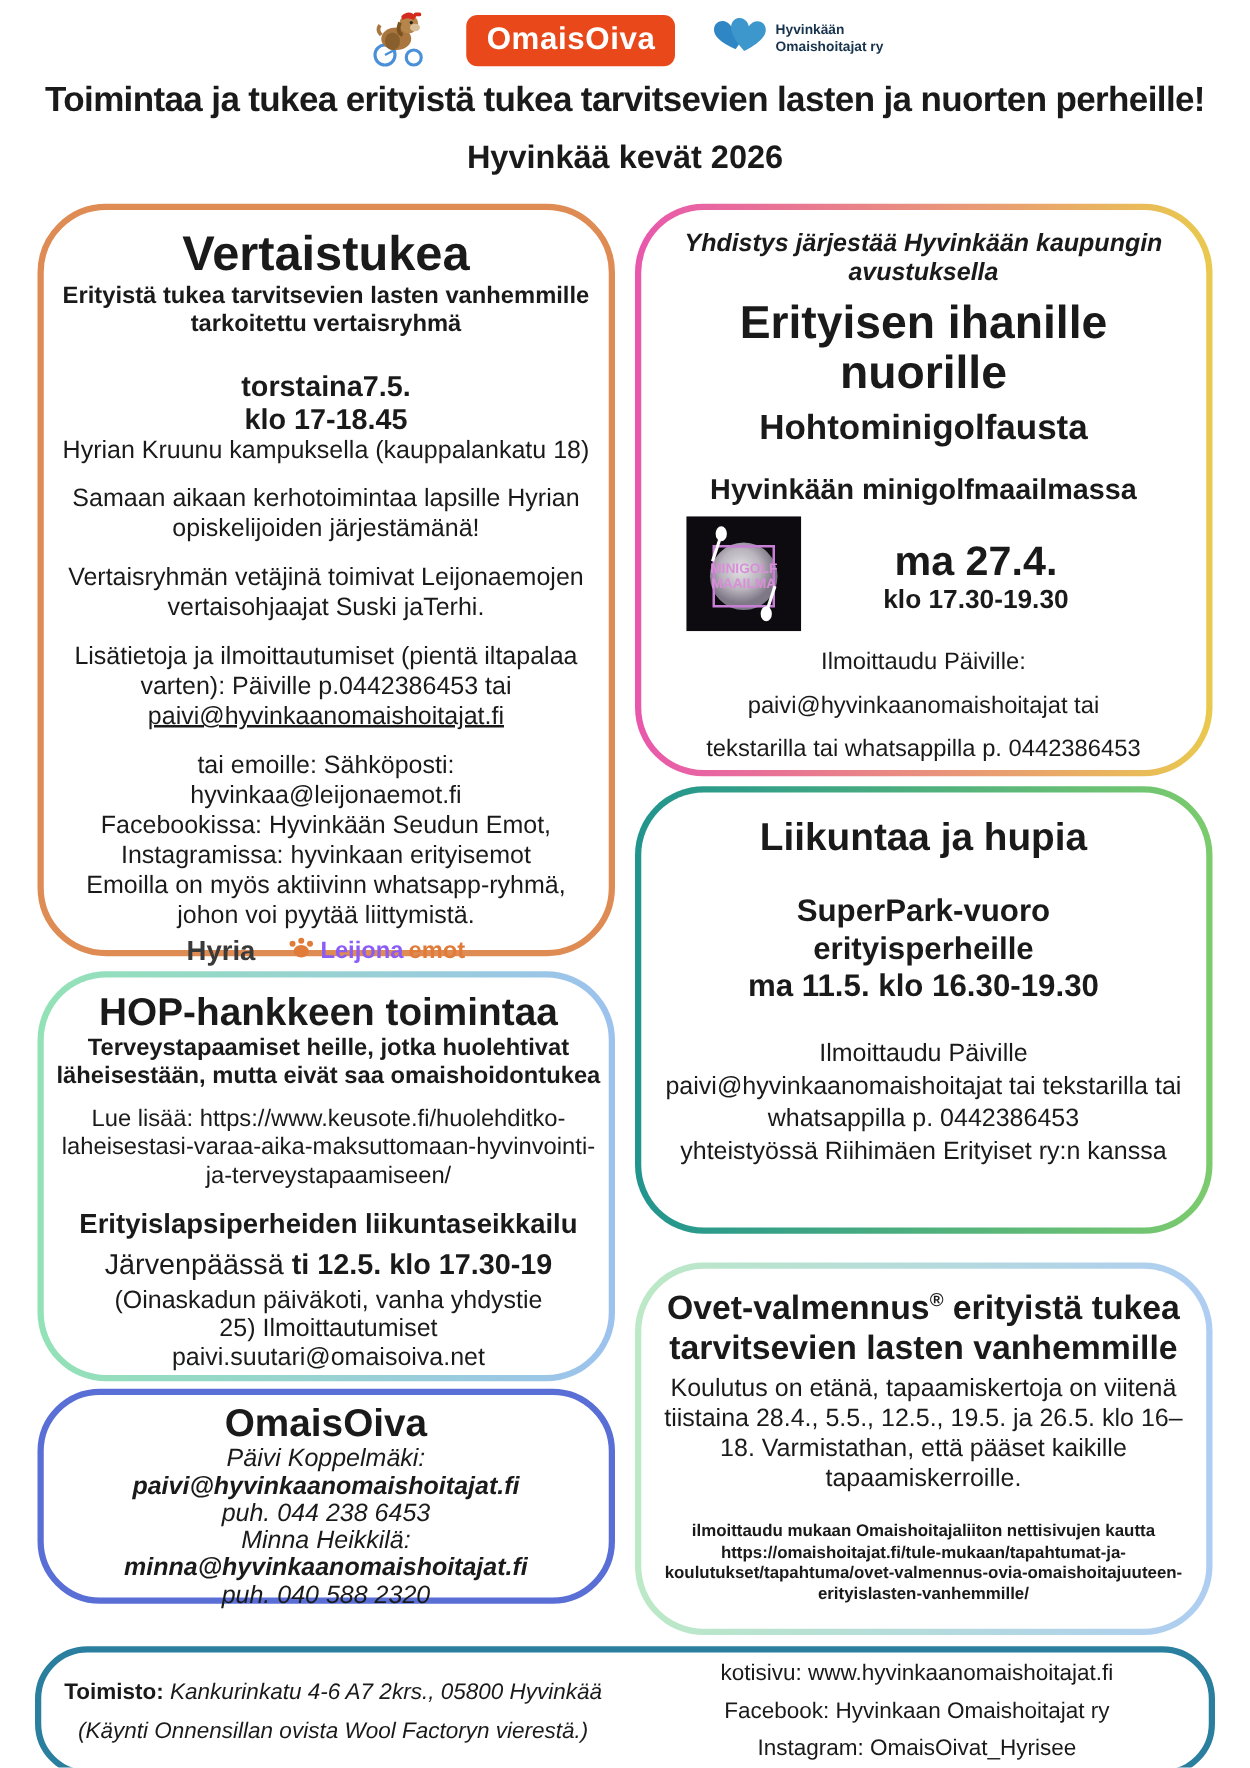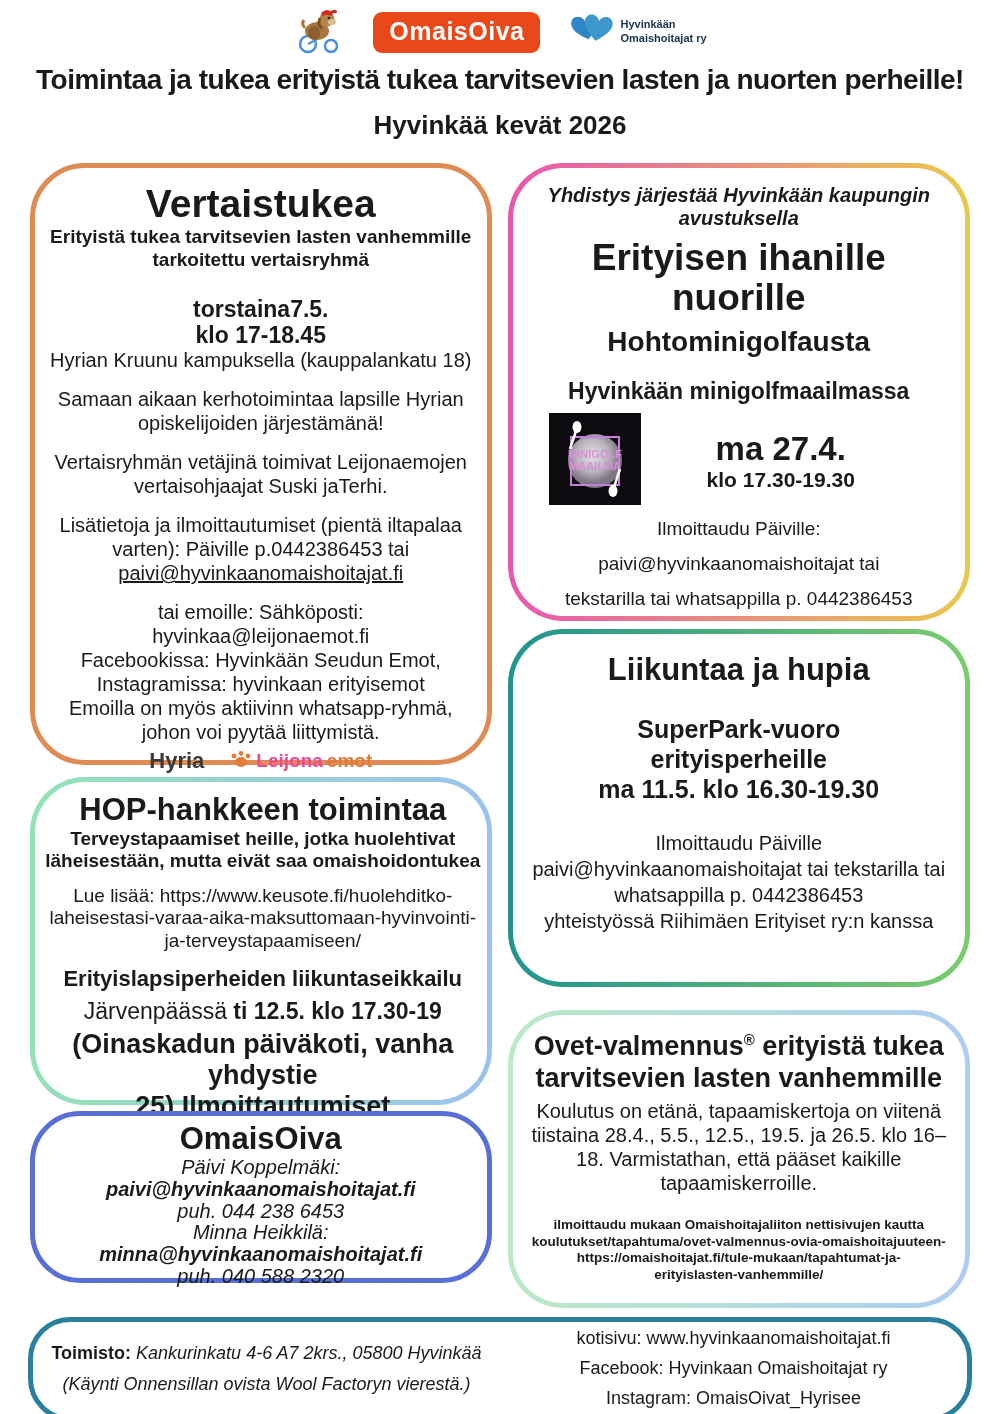--- a/index.html
+++ b/index.html
@@ -36,32 +36,32 @@
   .b-vertais { border:5px solid #de8c54; height:602px; padding:14px 12px 0 12px; }
   .b-vertais h2 { font-size:39px; font-weight:bold; }
   .b-sub { font-size:19px; font-weight:bold; line-height:1.2; }
   .v-date { font-size:23px; font-weight:bold; line-height:1.15; margin-top:24px; }
   .v-loc  { font-size:20px; line-height:1.2; }
   .v-para { font-size:20px; line-height:1.2; margin-top:15px; }
   .v-link { text-decoration:underline; color:#1a1a1a; }
   .partner-row { display:flex; justify-content:center; align-items:center; gap:26px; margin-top:4px; }
   .hyria { font-size:22px; font-weight:bold; color:#3a3a3a; }
   .leijonaemot { display:flex; align-items:center; gap:4px; font-size:19px; font-weight:bold; }
-  .le-teal { color:#ec4899; } .le-orange { color:#e07b39; }
+  .le-teal { color:#8b5cf6; } .le-orange { color:#e07b39; }
 
   
   .w-hop { margin-top:12px; background:linear-gradient(to right,#93e2b6,#9cc2ee); height:328px; }
   .w-hop .inner { padding:10px 6px 0 10px; }
   .hop-title { font-size:31px; font-weight:bold; }
   .hop-sub { font-size:19px; font-weight:bold; line-height:1.15; }
   .hop-link { font-size:19px; line-height:1.18; margin-top:13px; }
   .hop-ev-title { font-size:22px; font-weight:bold; margin-top:14px; }
   .hop-ev-line { font-size:23px; margin-top:6px; }
   .hop-ev-line b { font-size:23px; }
-  .hop-details { font-size:27px; line-height:1.15; margin-top:4px;font-weight:bold; }
+  .hop-details { font-size:20px; line-height:1.15; margin-top:4px; }
 
   
   .b-oo { margin-top:6px; border:5px solid #5a6fd6; height:172px; padding-top:5px; border-radius:50px; }
   .oo-title { font-size:31px; font-weight:bold; }
   .oo-line { font-size:20px; font-style:italic; line-height:1.09; }
   .oo-line.bold { font-weight:bold; }
 
   
   .w-pink { background:linear-gradient(to right,#e857ad,#e9c94e); height:458px; }
   .w-pink .inner { padding:16px 14px 0 14px; }
@@ -270,22 +270,22 @@
     </div>
 
     <div class="grad w-ovet">
       <div class="inner">
         <div class="ov-title">
           <span>Ovet-valmennus</span><sup>®</sup><span> erityistä tukea tarvitsevien lasten vanhemmille</span>
         </div>
         <div class="ov-body">Koulutus on etänä, tapaamiskertoja on viitenä tiistaina 28.4., 5.5., 12.5., 19.5. ja 26.5. klo 16–18. Varmistathan, että pääset kaikille tapaamiskerroille.</div>
         <div class="ov-small">
           <div>ilmoittaudu mukaan Omaishoitajaliiton nettisivujen kautta</div>
+          <div>https://omaishoitajat.fi/tule-mukaan/tapahtumat-ja-</div>
           <div>koulutukset/tapahtuma/ovet-valmennus-ovia-omaishoitajuuteen-</div>
-          <div>https://omaishoitajat.fi/tule-mukaan/tapahtumat-ja-</div>
           <div>erityislasten-vanhemmille/</div>
         </div>
       </div>
     </div>
   </div>
 </div>
 
 <div class="footer">
   <div class="f-half f-left">
     <div>

